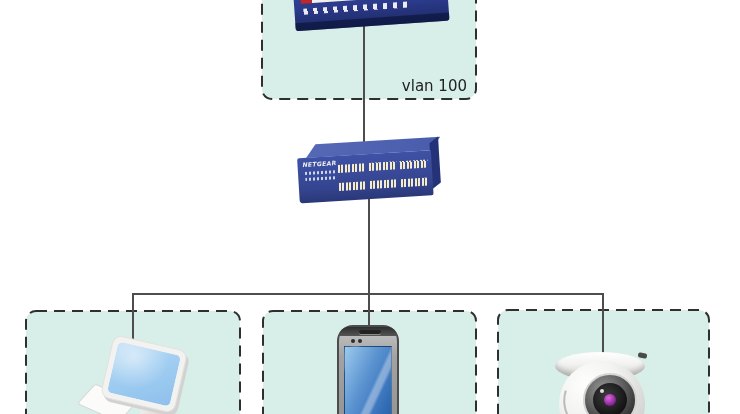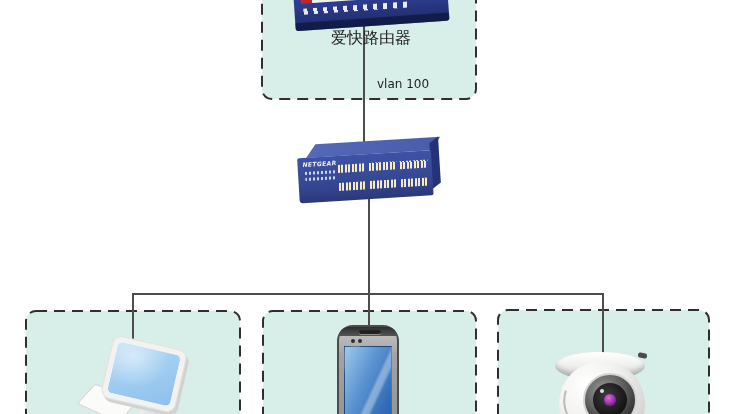--- a/index.html
+++ b/index.html
@@ -17,21 +17,21 @@
   
   .line { position:absolute; background:#4d4d4d; z-index:2; }
 
   
   .node-label {
     position:absolute; z-index:4; color:#222;
     text-align:center; white-space:nowrap;
   }
   .router-label  { left:301px; top:28px;  width:140px; font-size:16px; }
   .switch-label  { left:298px; top:202px; width:145px; font-size:15px; }
-  .vlan-label    { left:377px; top:77px;  width:90px;  font-size:12px; text-align:left; }
+  .vlan-label    { left:377px; top:77px;  width:90px;  font-size:15px; text-align:right; }
 
   
   .router { position:absolute; left:294px; top:-22px; width:154px; height:48px;
             transform:rotate(-4deg); z-index:3; }
   .router-body { position:absolute; inset:0; border-radius:3px;
             background:linear-gradient(180deg,#35489e 0%,#2b3a8a 55%,#1d2a66 100%); }
   .router-stripe { position:absolute; left:7px; top:15px; width:100px; height:6px;
             background:linear-gradient(90deg,#c22629 0 11%, #f0f0ee 11% 62%, #c22629 62% 100%);
             border-radius:1px; }
   .router-ports { position:absolute; left:9px; top:26px; width:108px; height:6px;
@@ -200,16 +200,15 @@
     <div class="cam-ball"></div>
     <div class="cam-seam"></div>
     <div class="cam-lens-ring">
       <div class="cam-lens">
         <div class="cam-iris"></div>
         <div class="cam-glint"></div>
       </div>
     </div>
   </div>
 
-  <div class="node-label router-label">爱快路由器</div>
   <div class="node-label vlan-label">vlan 100</div>
 
 </div>
 
 </body></html>

